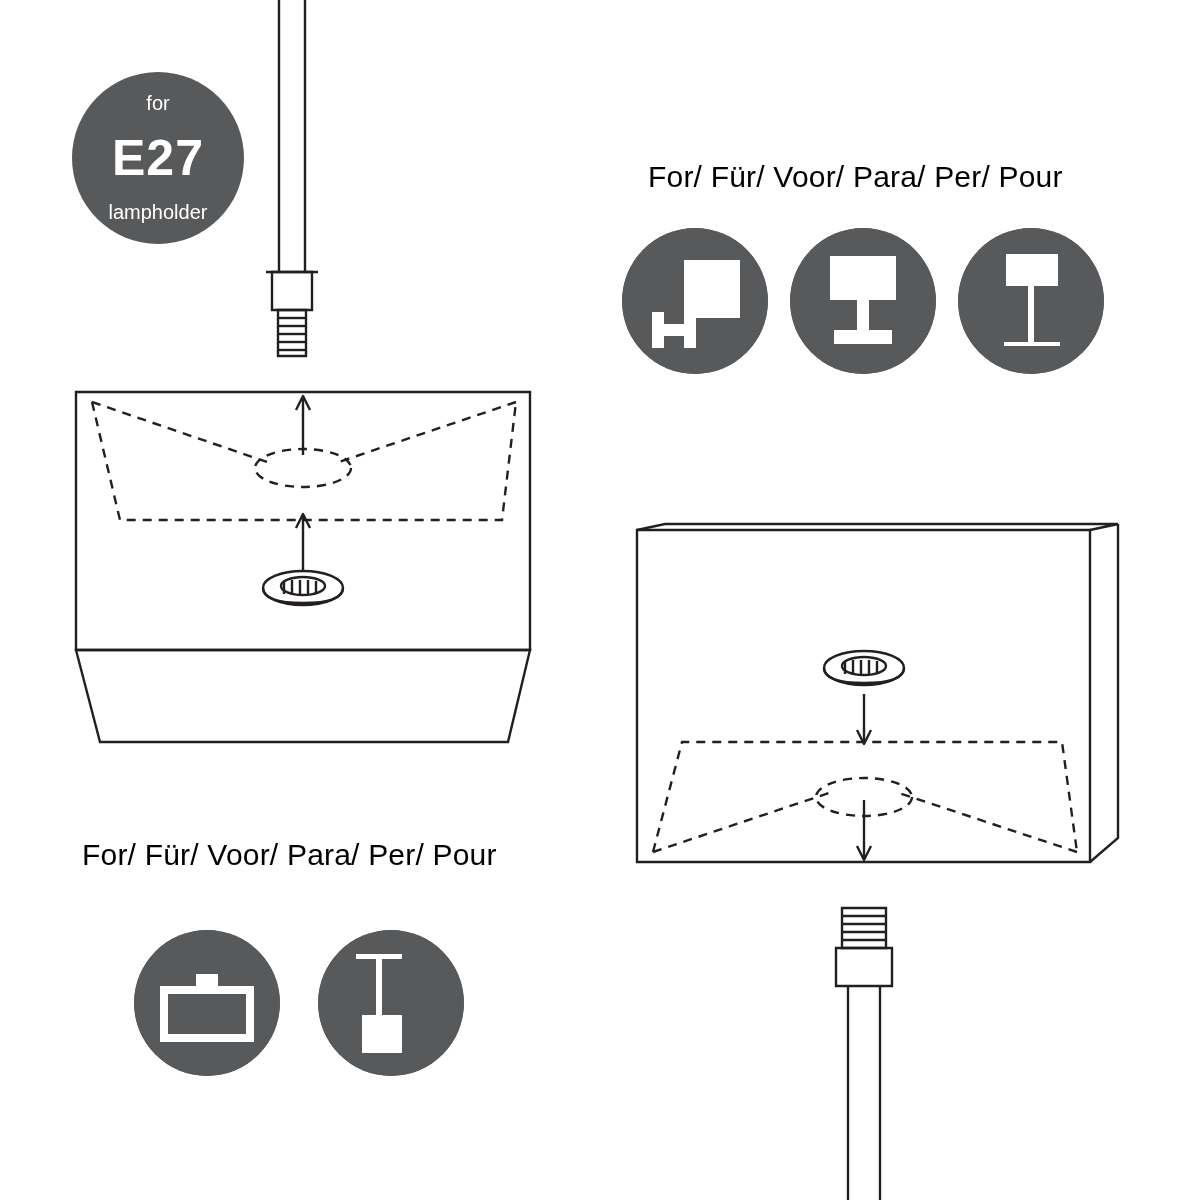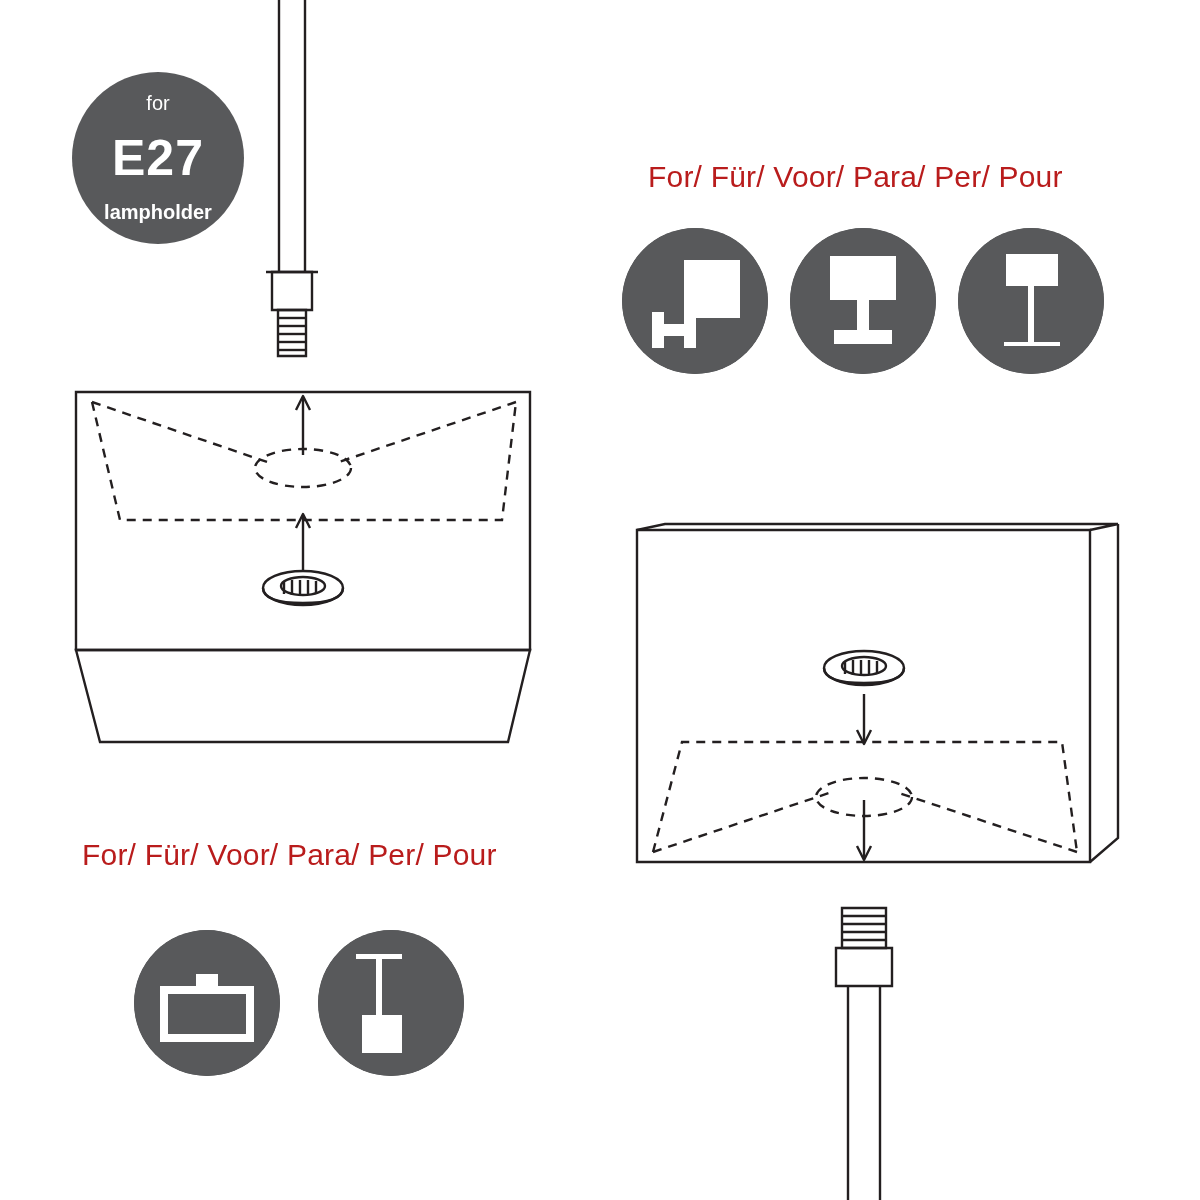--- a/index.html
+++ b/index.html
@@ -39,28 +39,28 @@
     margin-bottom: 2px;
   }
   .badge .badge-code {
     font-size: 50px;
     font-weight: 700;
     letter-spacing: 1px;
     margin: 16px;
   }
   .badge .badge-sub {
     font-size: 20px;
-    font-weight: 700;
+    font-weight: 400;
     margin-top: 2px;
   }
 
   
   .lang-heading {
     font-size: 30px;
-    color: #b91c1c;
+    color: #000000;
     font-weight: 400;
     white-space: nowrap;
     letter-spacing: 0.2px;
   }
 
   
   .picto {
     width: 146px;
     height: 146px;
     border-radius: 50%;

